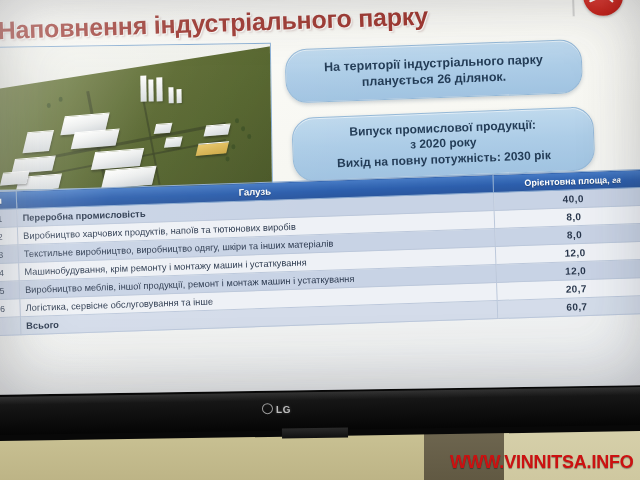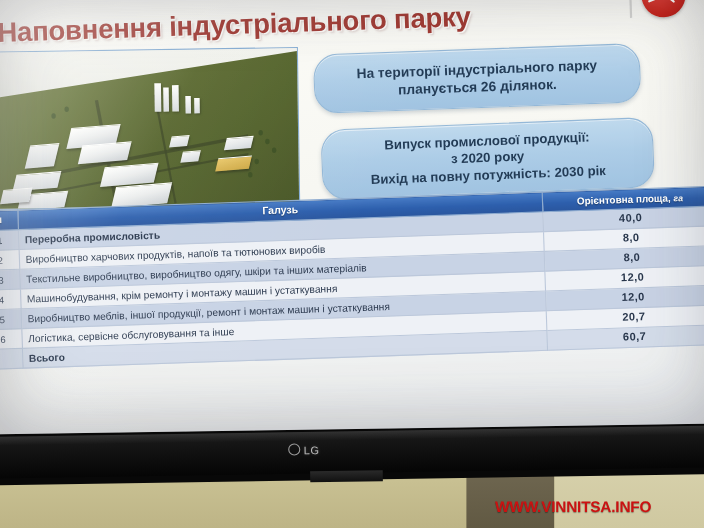--- a/index.html
+++ b/index.html
@@ -46,21 +46,21 @@
     position:absolute;left:-14px;top:392px;width:676px;height:38px;
     background:linear-gradient(180deg,#1b1b1b 0%,#121212 40%,#050505 100%);
     transform:rotate(-0.9deg);
   }
   .bezel-gloss{
     position:absolute;left:0;top:0;width:100%;height:8px;
     background:linear-gradient(180deg,rgba(255,255,255,.10),rgba(255,255,255,0));
   }
   .lg-logo{
     position:absolute;left:262px;top:403px;
-    color:#bdbdbd;font-size:10px;letter-spacing:.6px;font-weight:normal;
+    color:#bdbdbd;font-size:10px;letter-spacing:.6px;font-weight:bold;
     transform:rotate(-0.9deg);
     text-shadow:0 0 3px rgba(255,255,255,.25);
   }
   .lg-mark{
     display:inline-block;width:9px;height:9px;border-radius:50%;
     border:1px solid #9a9a9a;margin-right:3px;vertical-align:-1px;
     position:relative;
   }
   .monitor-stand{
     position:absolute;left:282px;top:428px;width:66px;height:10px;
@@ -197,21 +197,21 @@
   table.tbl tr.strong td{font-weight:bold;}
   table.tbl tr.total td{background:#d2dbeb;font-weight:bold;}
   .warmcast{
     position:absolute;inset:0;pointer-events:none;
     background:rgba(255,246,225,.05);
   }
 
   
   .watermark{
     position:absolute;left:450px;top:452px;
-    color:#cc1111;font-weight:bold;font-size:14px;
+    color:#cc1111;font-weight:bold;font-size:18px;
     letter-spacing:-.2px;
     text-shadow:0 1px 1px rgba(0,0,0,.35);
   }
 </style>
 </head>
 <body>
 
 <div id="photo">
 
   <div class="wall"></div>

